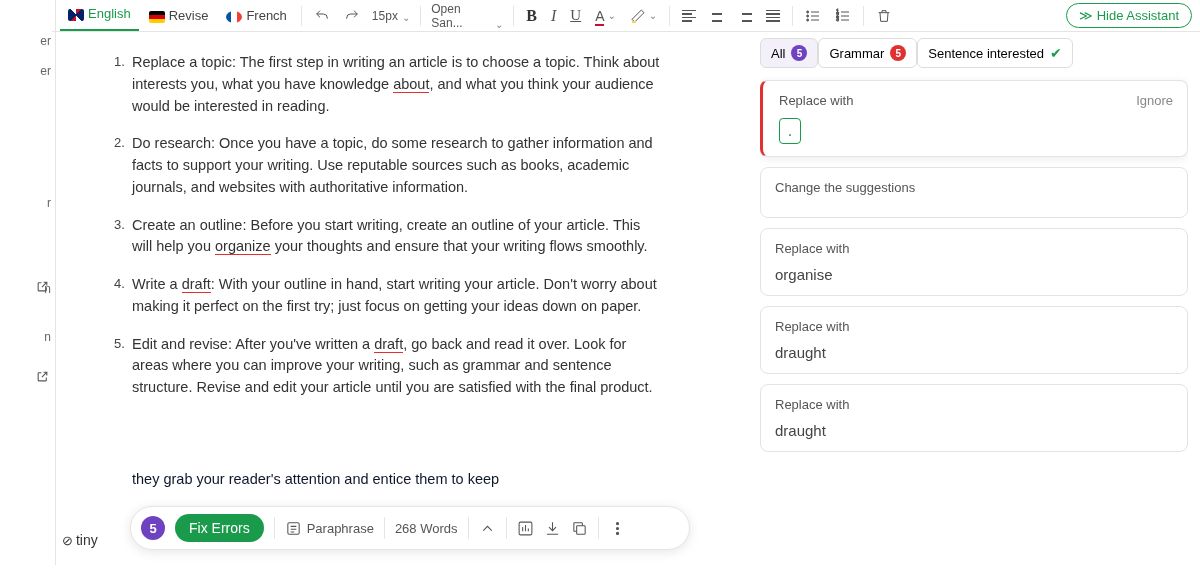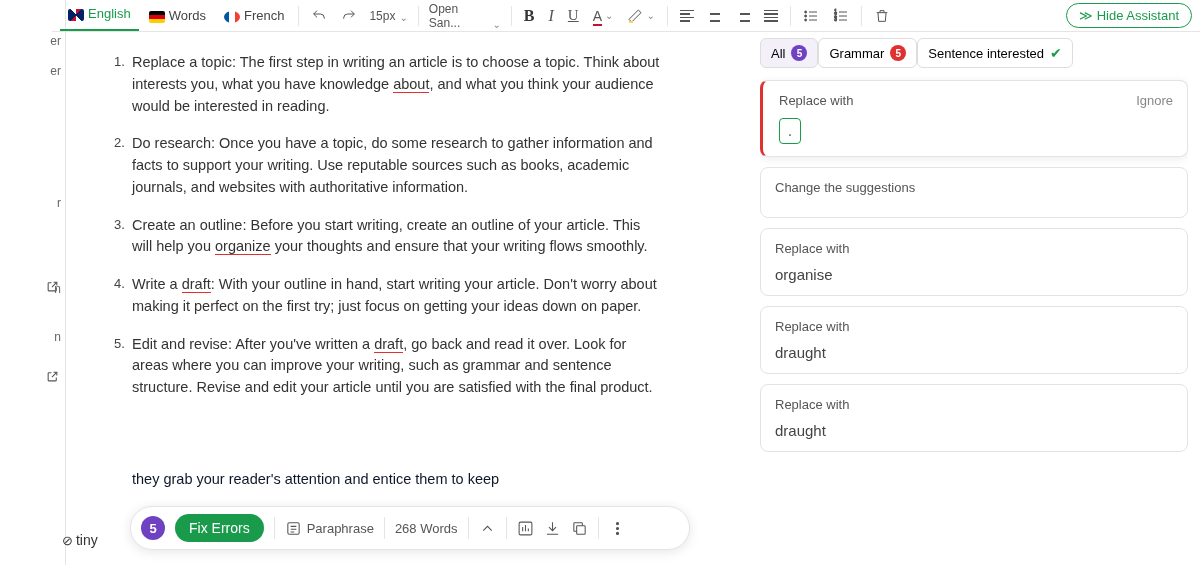--- a/index.html
+++ b/index.html
@@ -1,19 +1,19 @@
 <!DOCTYPE html>
 <html><head>
 <meta charset="utf-8">
 <style>
   * { box-sizing: border-box; margin: 0; padding: 0; }
   body { font-family: -apple-system, BlinkMacSystemFont, "Segoe UI", Arial, sans-serif; background: #fff; width: 1200px; height: 570px; overflow: hidden; position: relative; }
 
   
-  .left-edge { position: absolute; left: 14px; top: 0; width: 52px; height: 565px; border-right: 1px solid #e5e5e5; background:#fff; }
+  .left-edge { position: absolute; left: 4px; top: 0; width: 52px; height: 565px; border-right: 1px solid #e5e5e5; background:#fff; }
   .left-edge .frag { position: absolute; right: 4px; font-size: 12px; color:#666; }
   .left-edge .link-icon { position:absolute; right:6px; color:#555; }
 
   
   .toolbar { position:absolute; left:52px; right:0; top:0; height:32px; border-bottom:1px solid #e5e5e5; display:flex; align-items:center; padding:0 8px; gap:2px; }
   .lang { display:flex; align-items:flex-end; gap:4px; font-size:13px; color:#444; padding:8px 8px; height:100%; cursor:pointer; }
   .lang.active { border-bottom:2px solid #1a9b4c; color:#1a9b4c; font-weight:500; }
   .flag { width:16px; height:12px; display:inline-block; border-radius:2px; }
   .flag-uk { background:conic-gradient(#c8102e 0 12%, #012169 0 38%, #fff 0 50%, #c8102e 0 62%, #012169 0 88%, #fff 0); }
   .flag-de { background:linear-gradient(#000 0 33%,#dd0000 0 66%,#ffce00 0); }
@@ -88,21 +88,21 @@
     </svg>
 </div>
 
 <div class="toolbar">
   <div class="lang active">
       <span class="flag flag-uk"></span>
       <span>English</span>
     </div>
   <div class="lang">
       <span class="flag flag-de"></span>
-      <span>Words</span>
+      <span>Revise</span>
     </div>
   <div class="lang">
       <span class="flag flag-fr"></span>
       <span>French</span>
     </div>
   <div class="divider"></div>
   <div class="tbtn">
       <svg viewBox="0 0 24 24">
         <path d="M9 14l-5-5 5-5M4 9h10a6 6 0 0 1 6 6v1"></path>
       </svg>

